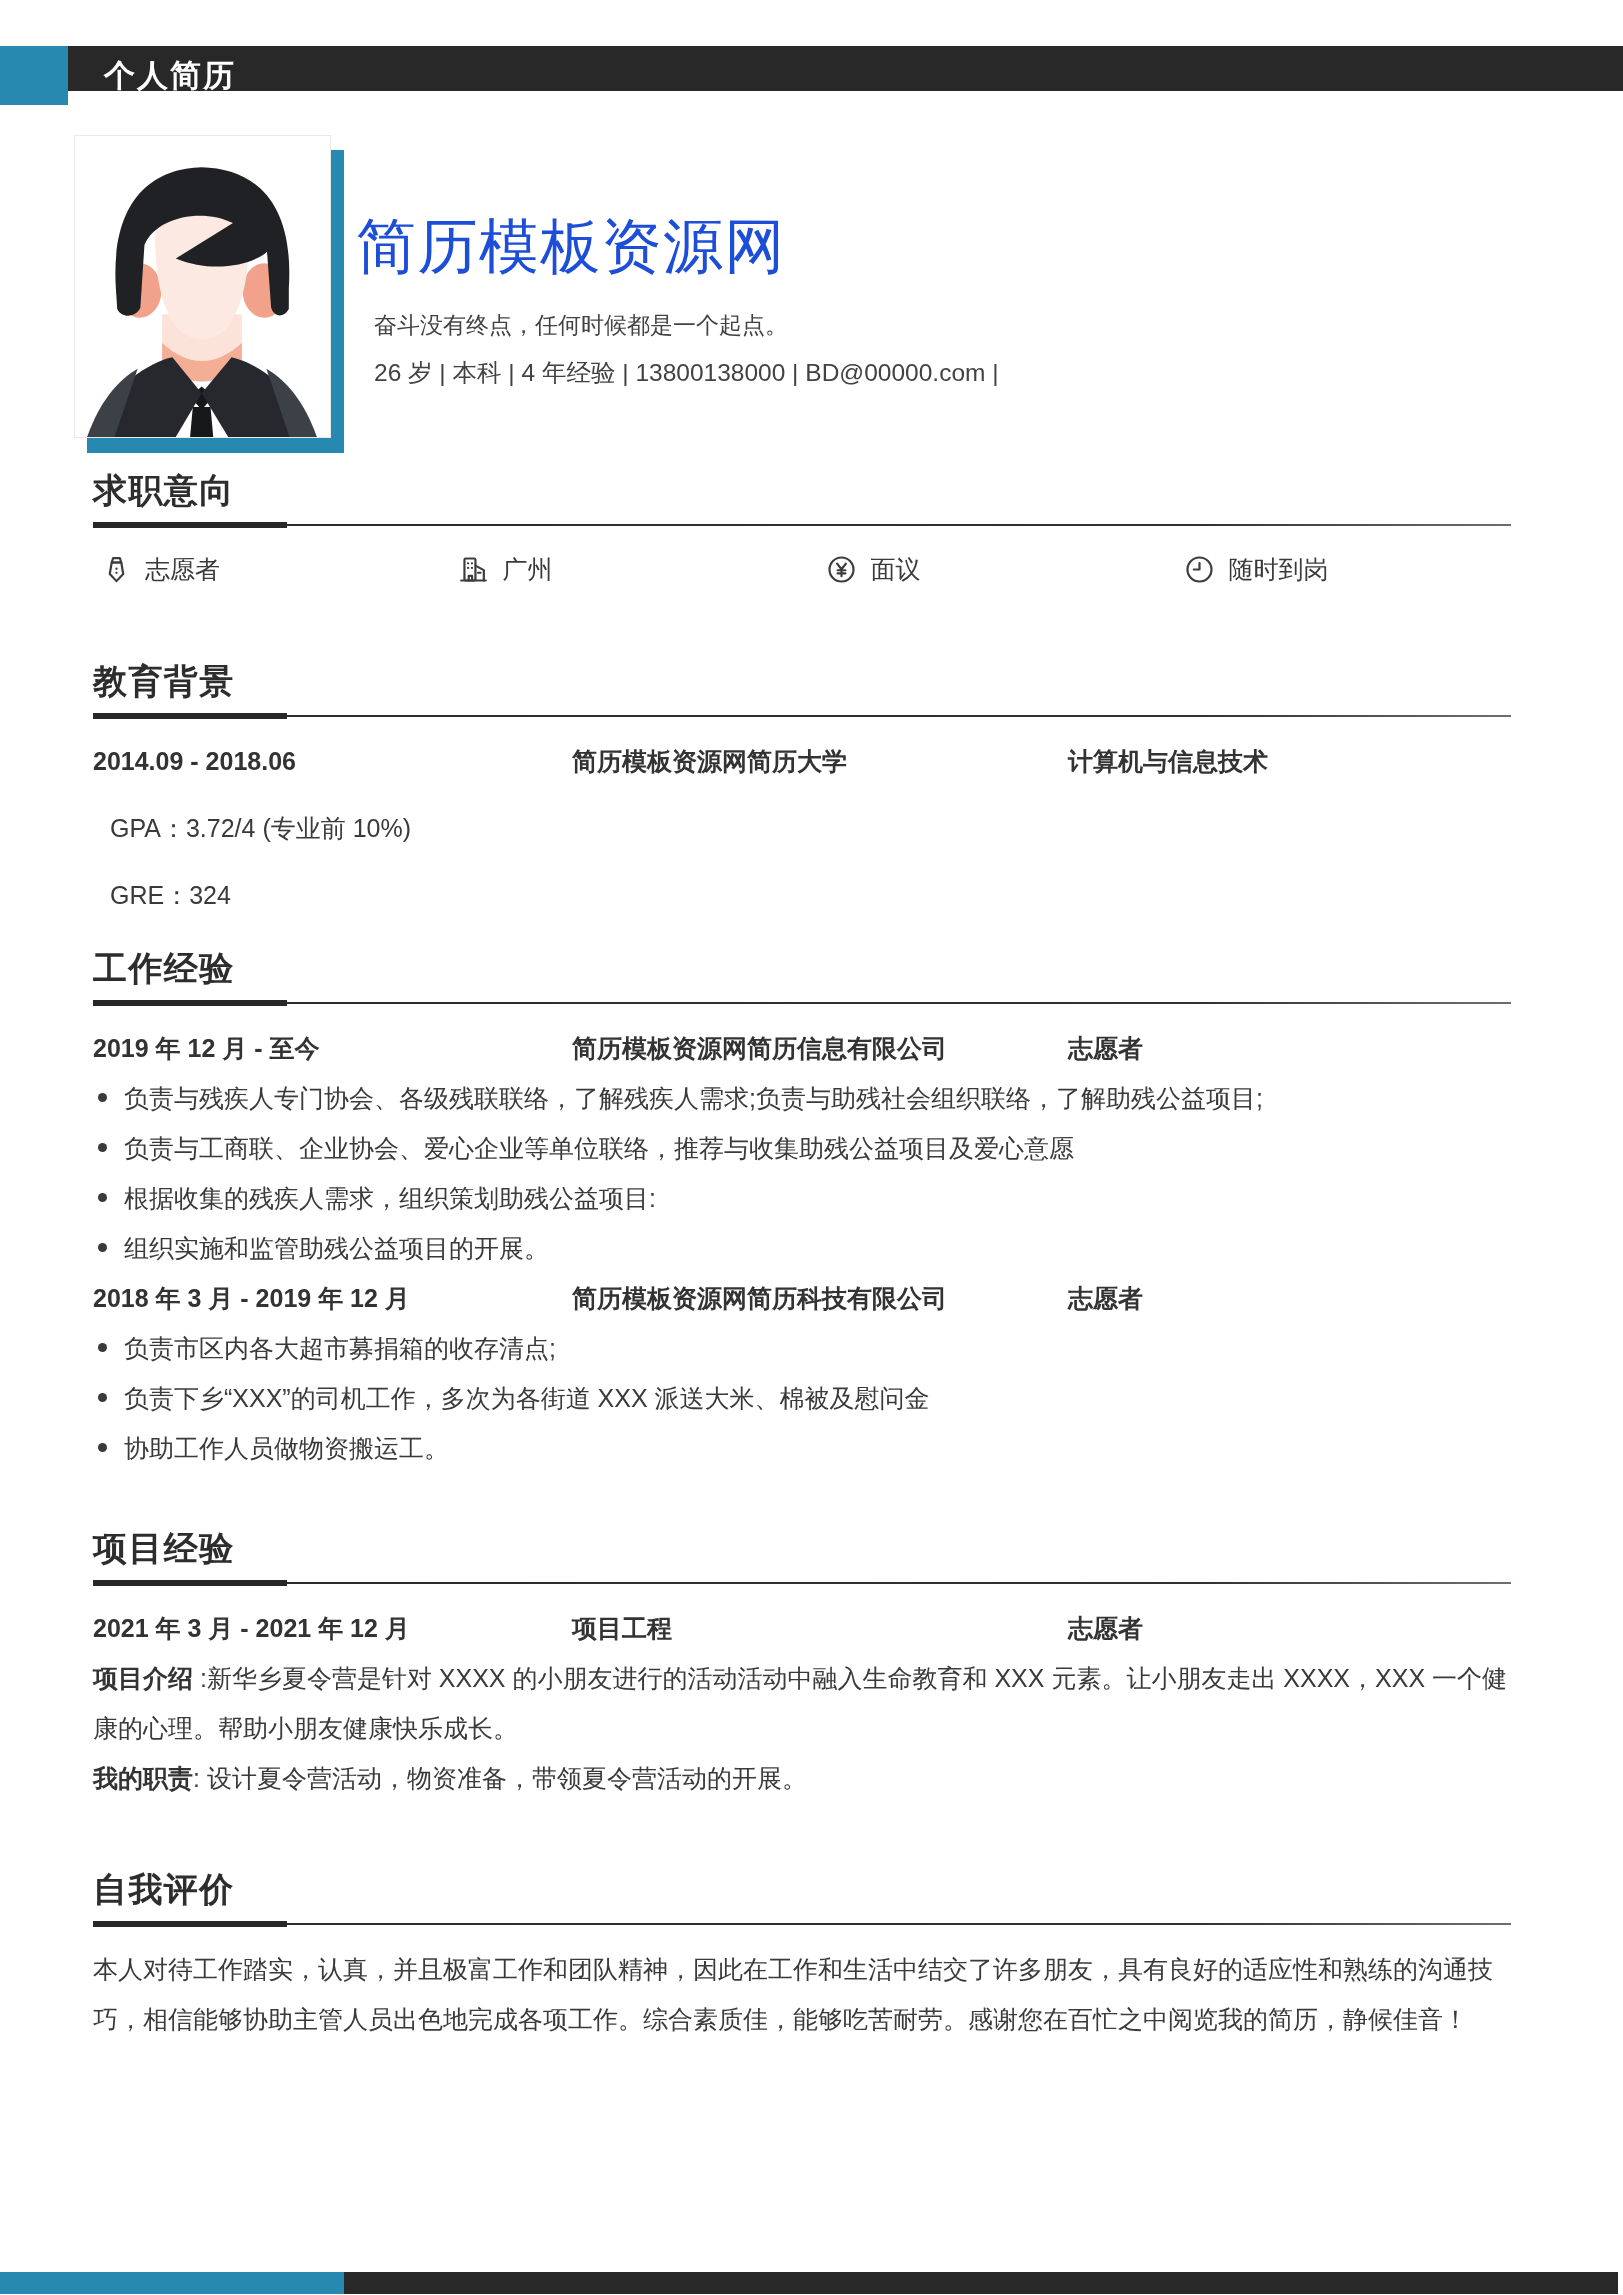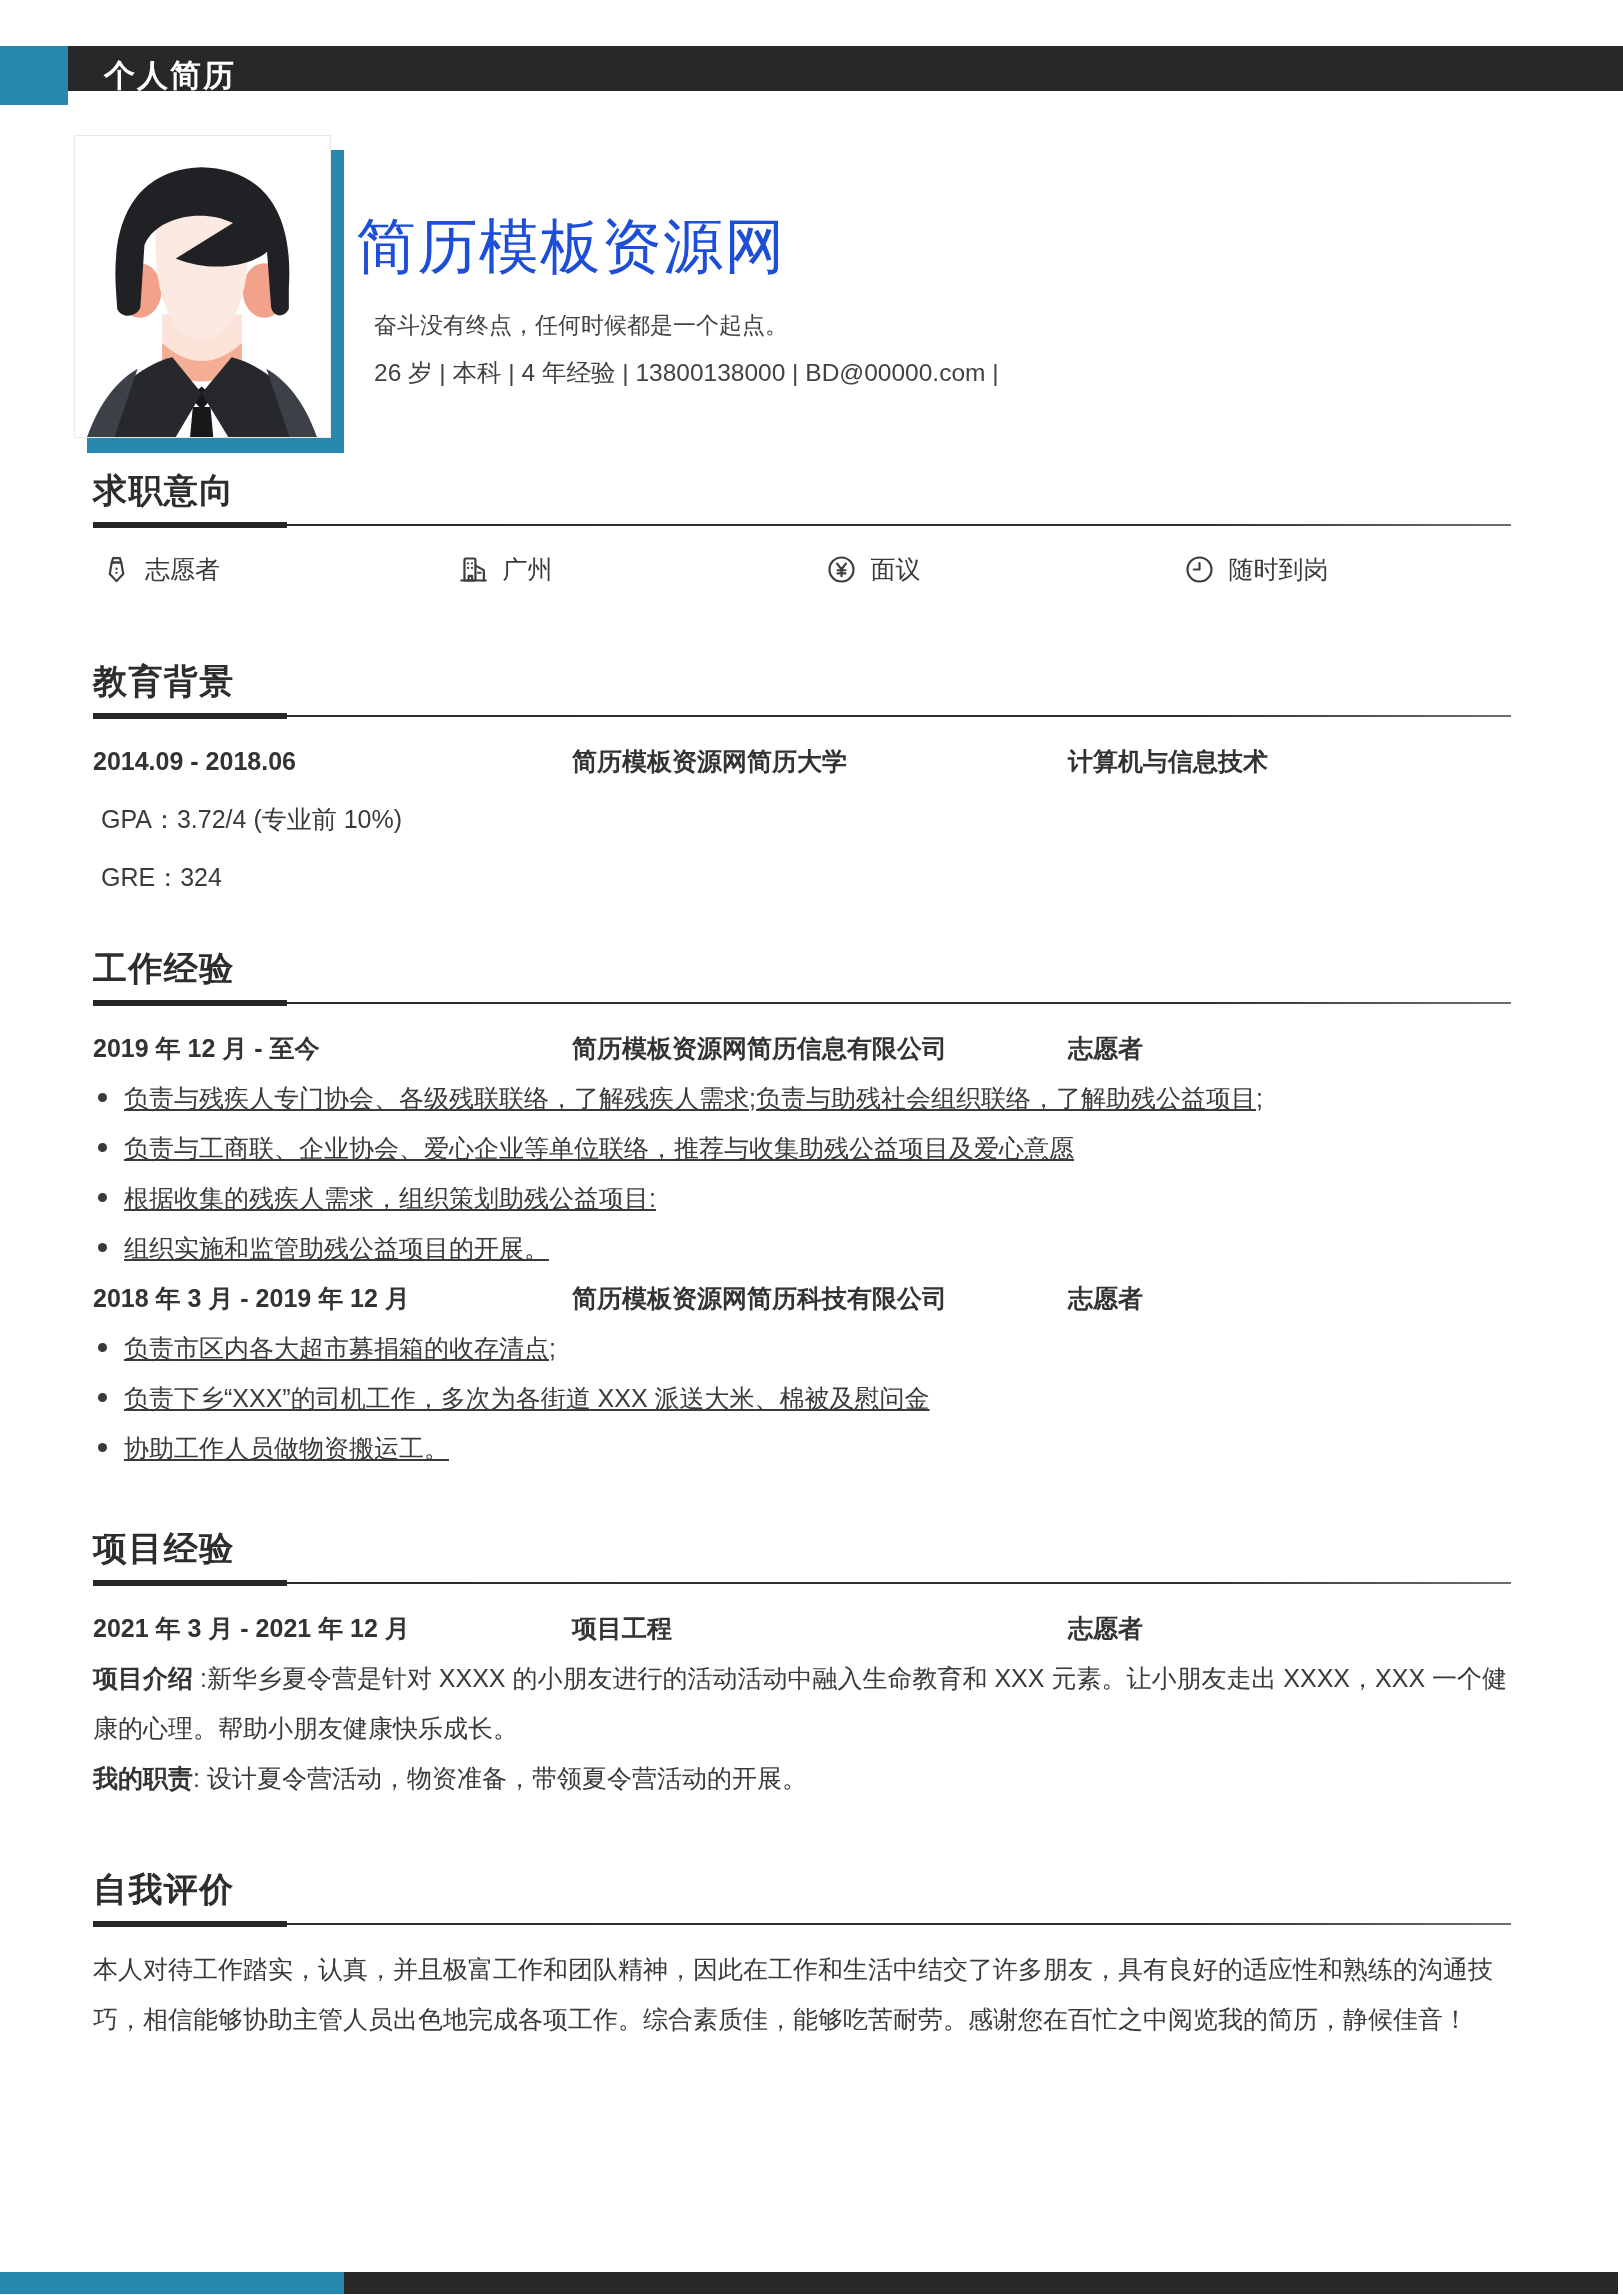--- a/index.html
+++ b/index.html
@@ -32,24 +32,24 @@
   #sec-project{top:1526px;}
   #sec-evaluation{top:1867px;}
   .sec h2{margin:0;font-size:34px;line-height:44px;font-weight:700;color:#2d2d2d;letter-spacing:1.4px;}
   .rule{position:relative;margin-top:10.2px;height:5.5px;}
   .rule .thin{position:absolute;left:0;top:1.4px;height:2px;width:1418px;
               background:linear-gradient(90deg,#2b2b2b 0%,#2e3136 78%,#6a6f76 100%);}
   .rule .thick{position:absolute;left:0;top:0;width:194px;height:5.5px;background:#272727;}
 
   .grid-row{display:grid;grid-template-columns:479px 496px 1fr;margin-top:17px;
             font-weight:700;font-size:25px;line-height:50px;color:#333333;}
-  .plain{margin:8px;font-size:25px;line-height:50px;color:#3a3a3a;}
+  .plain{margin:17px;font-size:25px;line-height:50px;color:#3a3a3a;}
 
   .bullets{list-style:none;margin:0;padding:0;}
-  .bullets li{position:relative;padding-left:31px;font-size:25px;line-height:50px;color:#3a3a3a;text-decoration:underline;}
+  .bullets li{position:relative;padding-left:31px;font-size:25px;line-height:50px;color:#3a3a3a;}
   .bullets li::before{content:"";position:absolute;left:4.8px;top:20.5px;width:8.9px;height:8.9px;
                       border-radius:50%;background:#3a3a3a;}
 
   .para{margin:0;font-size:25px;line-height:50px;color:#3a3a3a;}
   .para b{font-weight:700;color:#333333;}
 
   .intent-row{position:relative;height:50px;margin-top:17px;}
   .intent-item{position:absolute;top:0;height:50px;display:flex;align-items:center;gap:13.6px;
                font-size:25px;color:#3a3a3a;}
   .intent-item .ico{width:31px;height:31px;display:block;}

